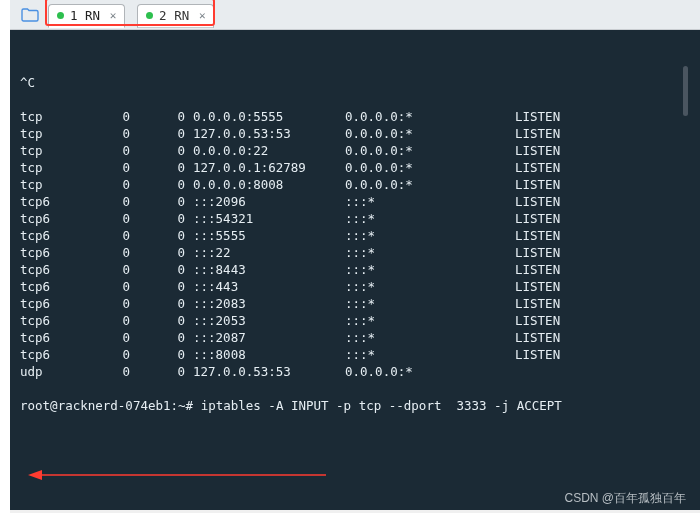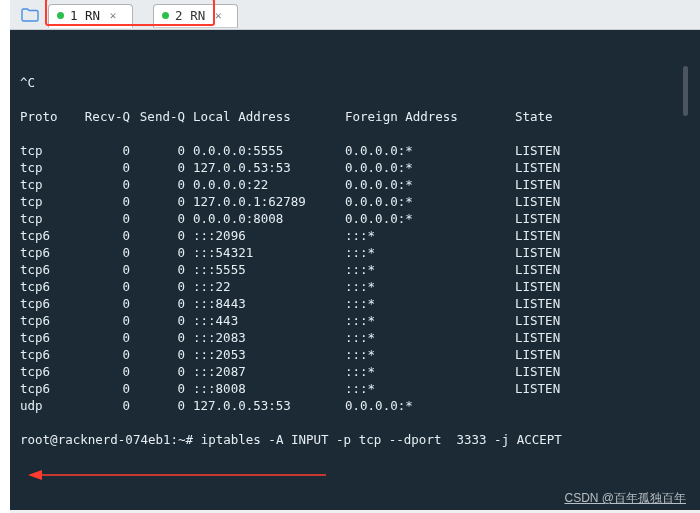--- a/index.html
+++ b/index.html
@@ -42,22 +42,22 @@
   }
   .tab {
     display: flex;
     align-items: center;
     background: #fff;
     border: 1px solid #b0b4b8;
     border-bottom: 1px solid #fff;
     border-top-left-radius: 4px;
     border-top-right-radius: 4px;
     height: 24px;
-    padding: 0 12px 0 8px;
-    margin-right: 20px;
+    padding: 0 4px 0 8px;
+    margin-right: 12px;
     font-size: 12.5px;
     color: #222;
     cursor: pointer;
   }
   .tab.inactive { background: #ffffff; border-bottom-color: #c9cdd1; color: #333;}
   .tab .dot {
     width: 7px; height: 7px; border-radius: 50%;
     background: #2dbf4e; margin-right: 6px;
   }
   .tab .close {
@@ -95,21 +95,20 @@
     left: 18px; bottom: 28px;
     width: 300px; height: 14px;
     pointer-events: none;
   }
   .watermark {
     position: absolute;
     right: 14px; bottom: 6px;
     color: #b8bfc4;
     font-size: 12px;
     font-family: "Microsoft YaHei", sans-serif;
-    text-decoration: underline;
   }
   .scroll-hint {
     position: absolute;
     right: 12px; top: 36px;
     width: 5px; height: 50px;
     background: #4a5560;
     border-radius: 3px;
   }
 </style>
 </head>
@@ -134,21 +133,20 @@
       <span class="dot"></span>
       <span>2 RN</span>
       <span class="close">✕</span>
     </div>
   </div>
 </div>
 
 <div class="terminal">
   <div class="scroll-hint"></div>
 <span class="term-line"><span>^C</span></span>
-<span class="term-line"><span class="col-proto">Proto</span><span class="col-recvq">Recv-Q</span><span class="col-sendq">Send-Q</span><span class="col-local">Local Address</span><span class="col-foreign">Foreign Address</span><span class="col-state">State</span></span>
 <div id="rows"><span class="term-line"><span class="col-proto">tcp</span><span class="col-recvq">0</span><span class="col-sendq">0</span><span class="col-local">0.0.0.0:5555</span><span class="col-foreign">0.0.0.0:*</span><span class="col-state">LISTEN</span></span><span class="term-line"><span class="col-proto">tcp</span><span class="col-recvq">0</span><span class="col-sendq">0</span><span class="col-local">127.0.0.53:53</span><span class="col-foreign">0.0.0.0:*</span><span class="col-state">LISTEN</span></span><span class="term-line"><span class="col-proto">tcp</span><span class="col-recvq">0</span><span class="col-sendq">0</span><span class="col-local">0.0.0.0:22</span><span class="col-foreign">0.0.0.0:*</span><span class="col-state">LISTEN</span></span><span class="term-line"><span class="col-proto">tcp</span><span class="col-recvq">0</span><span class="col-sendq">0</span><span class="col-local">127.0.0.1:62789</span><span class="col-foreign">0.0.0.0:*</span><span class="col-state">LISTEN</span></span><span class="term-line"><span class="col-proto">tcp</span><span class="col-recvq">0</span><span class="col-sendq">0</span><span class="col-local">0.0.0.0:8008</span><span class="col-foreign">0.0.0.0:*</span><span class="col-state">LISTEN</span></span><span class="term-line"><span class="col-proto">tcp6</span><span class="col-recvq">0</span><span class="col-sendq">0</span><span class="col-local">:::2096</span><span class="col-foreign">:::*</span><span class="col-state">LISTEN</span></span><span class="term-line"><span class="col-proto">tcp6</span><span class="col-recvq">0</span><span class="col-sendq">0</span><span class="col-local">:::54321</span><span class="col-foreign">:::*</span><span class="col-state">LISTEN</span></span><span class="term-line"><span class="col-proto">tcp6</span><span class="col-recvq">0</span><span class="col-sendq">0</span><span class="col-local">:::5555</span><span class="col-foreign">:::*</span><span class="col-state">LISTEN</span></span><span class="term-line"><span class="col-proto">tcp6</span><span class="col-recvq">0</span><span class="col-sendq">0</span><span class="col-local">:::22</span><span class="col-foreign">:::*</span><span class="col-state">LISTEN</span></span><span class="term-line"><span class="col-proto">tcp6</span><span class="col-recvq">0</span><span class="col-sendq">0</span><span class="col-local">:::8443</span><span class="col-foreign">:::*</span><span class="col-state">LISTEN</span></span><span class="term-line"><span class="col-proto">tcp6</span><span class="col-recvq">0</span><span class="col-sendq">0</span><span class="col-local">:::443</span><span class="col-foreign">:::*</span><span class="col-state">LISTEN</span></span><span class="term-line"><span class="col-proto">tcp6</span><span class="col-recvq">0</span><span class="col-sendq">0</span><span class="col-local">:::2083</span><span class="col-foreign">:::*</span><span class="col-state">LISTEN</span></span><span class="term-line"><span class="col-proto">tcp6</span><span class="col-recvq">0</span><span class="col-sendq">0</span><span class="col-local">:::2053</span><span class="col-foreign">:::*</span><span class="col-state">LISTEN</span></span><span class="term-line"><span class="col-proto">tcp6</span><span class="col-recvq">0</span><span class="col-sendq">0</span><span class="col-local">:::2087</span><span class="col-foreign">:::*</span><span class="col-state">LISTEN</span></span><span class="term-line"><span class="col-proto">tcp6</span><span class="col-recvq">0</span><span class="col-sendq">0</span><span class="col-local">:::8008</span><span class="col-foreign">:::*</span><span class="col-state">LISTEN</span></span><span class="term-line"><span class="col-proto">udp</span><span class="col-recvq">0</span><span class="col-sendq">0</span><span class="col-local">127.0.0.53:53</span><span class="col-foreign">0.0.0.0:*</span><span class="col-state"></span></span></div>
 <span class="term-line"><span>root@racknerd-074eb1:~#</span> <span>iptables -A INPUT -p tcp --dport  3333 -j ACCEPT</span></span>
 
 
   <svg class="arrow" viewBox="0 0 300 14">
     <line x1="10" y1="7" x2="298" y2="7" stroke="#ff3b30" stroke-width="1.6"></line>
     <polygon points="0,7 14,2 14,12" fill="#ff3b30"></polygon>
   </svg>
 </div>
 

